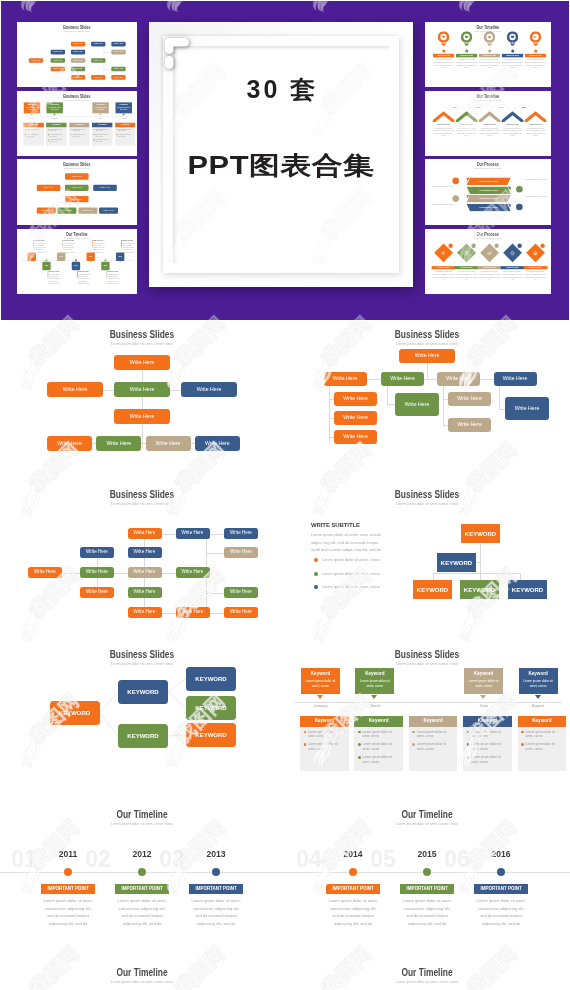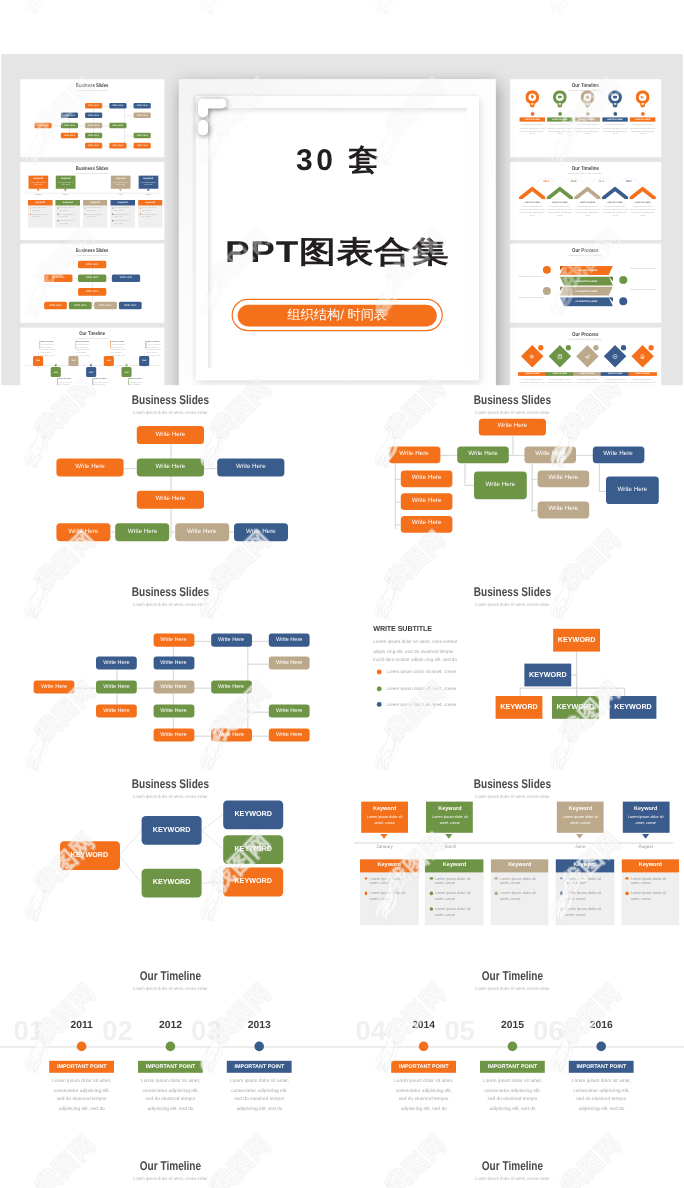--- a/index.html
+++ b/index.html
@@ -1,20 +1,20 @@
 <!DOCTYPE html>
 <html><head>
 <meta charset="utf-8">
 <style>
   html,body{margin:0;padding:0;background:#fff;}
   body{width:570px;height:990px;font-family:"Liberation Sans",sans-serif;overflow:hidden;position:relative;}
   .page{position:absolute;left:0;top:0;width:570px;height:990px;background:#fff;}
 
   
-  .hero{position:absolute;left:1px;top:1px;width:568px;height:319px;background:#e5e5e5;margin-top:44px;}
+  .hero{position:absolute;left:1px;top:1px;width:568px;height:319px;background:#4c1d95;}
   .thumb{position:absolute;background:#fff;overflow:hidden;}
   .centercard{position:absolute;left:148px;top:21px;width:264px;height:265px;
      background:linear-gradient(135deg,#f3f3f3 0%,#fafafa 25%,#fefefe 55%,#ffffff 100%);
      box-shadow:2px 4px 13px rgba(0,0,0,.33);}
   .cardring{position:absolute;left:14px;top:14px;width:236px;height:237px;
      background:linear-gradient(135deg,#fcfcfc 0%,#ffffff 40%);
      box-shadow:-1px -1px 3px rgba(0,0,0,.07), 2px 3px 6px rgba(0,0,0,.12);}
   .cardinner{position:absolute;left:10px;top:10px;width:216px;height:217px;background:#fff;
      box-shadow:inset 2px 2px 3.5px rgba(0,0,0,.12);}
   .quote{position:absolute;left:15.5px;top:16px;width:24px;height:31px;z-index:6;
@@ -489,23 +489,20 @@
             </div>
             <div class="tx" style="left:225px;top:95px;width:50px;font-size:3.2px;color:#A6A6A6;text-align:center;font-weight:normal;line-height:1.8;">Lorem ipsum dolor sit amet, consectetur adipiscing elit, sed do eiusmod tempor adipiscing elit, sed do</div>
           </div>
         </div>
       </div>
     <div class="centercard">
       <div class="cardring">
         <div class="cardinner">
           <div class="t30">30 套</div>
           <div class="tppt">PPT图表合集</div>
-          <div class="pillouter">
-            <div class="pillinner">组织结构/ 时间表</div>
-          </div>
         </div>
       </div>
       <svg class="quote" viewBox="0 0 24 31">
         <rect x="0" y="0" width="24" height="8.5" rx="4.25" fill="#fff"></rect>
         <rect x="0" y="0" width="8.5" height="16" rx="4.25" fill="#fff"></rect>
         <rect x="0" y="18" width="8.5" height="13" rx="4.25" fill="#fff"></rect>
       </svg>
     </div>
   </div>
 

